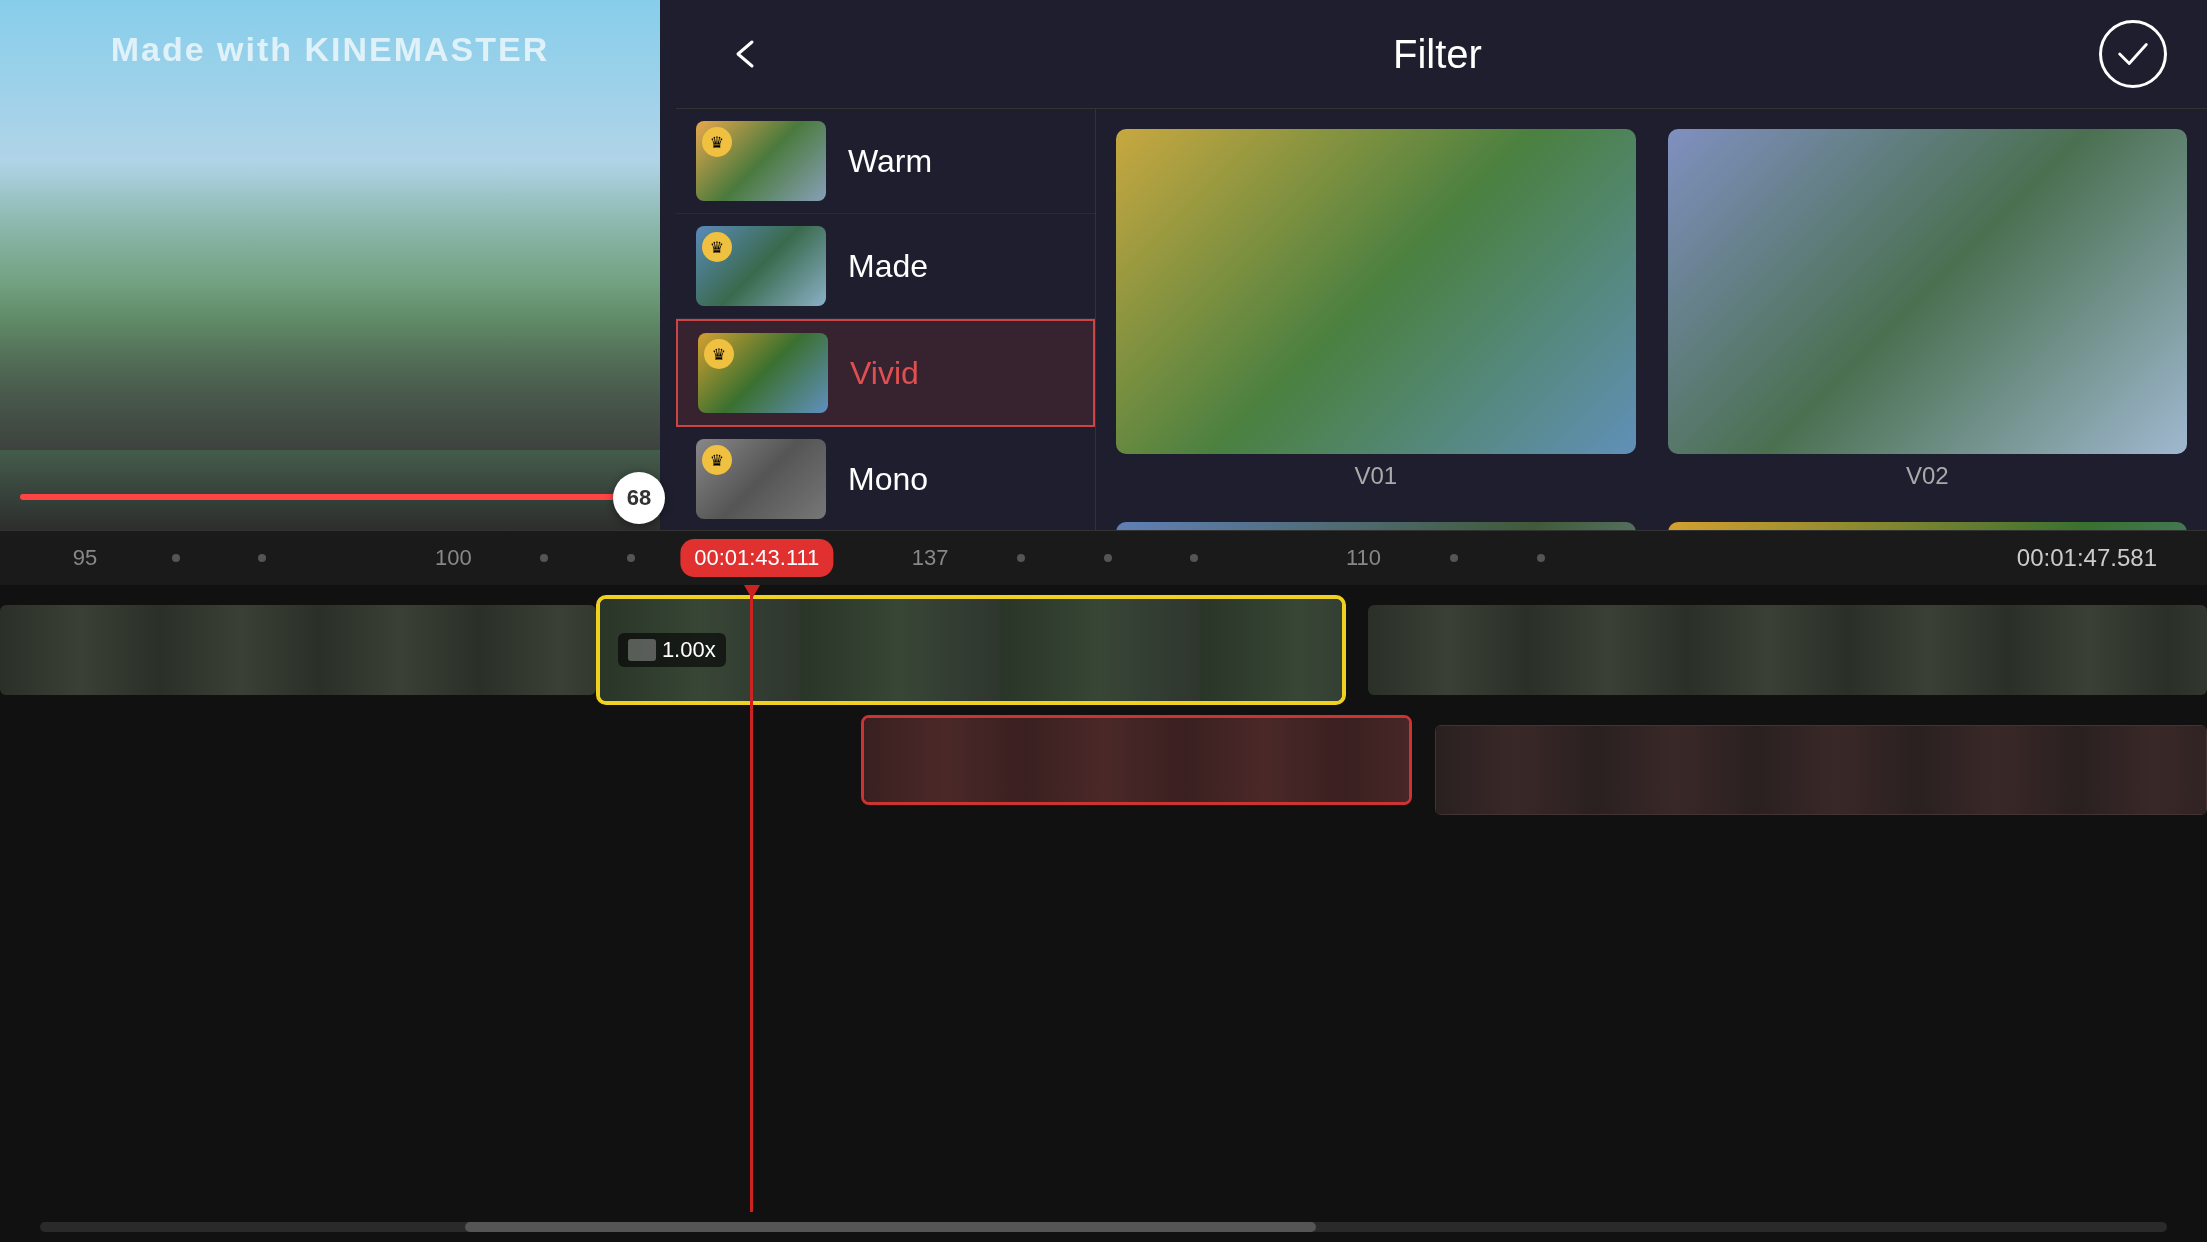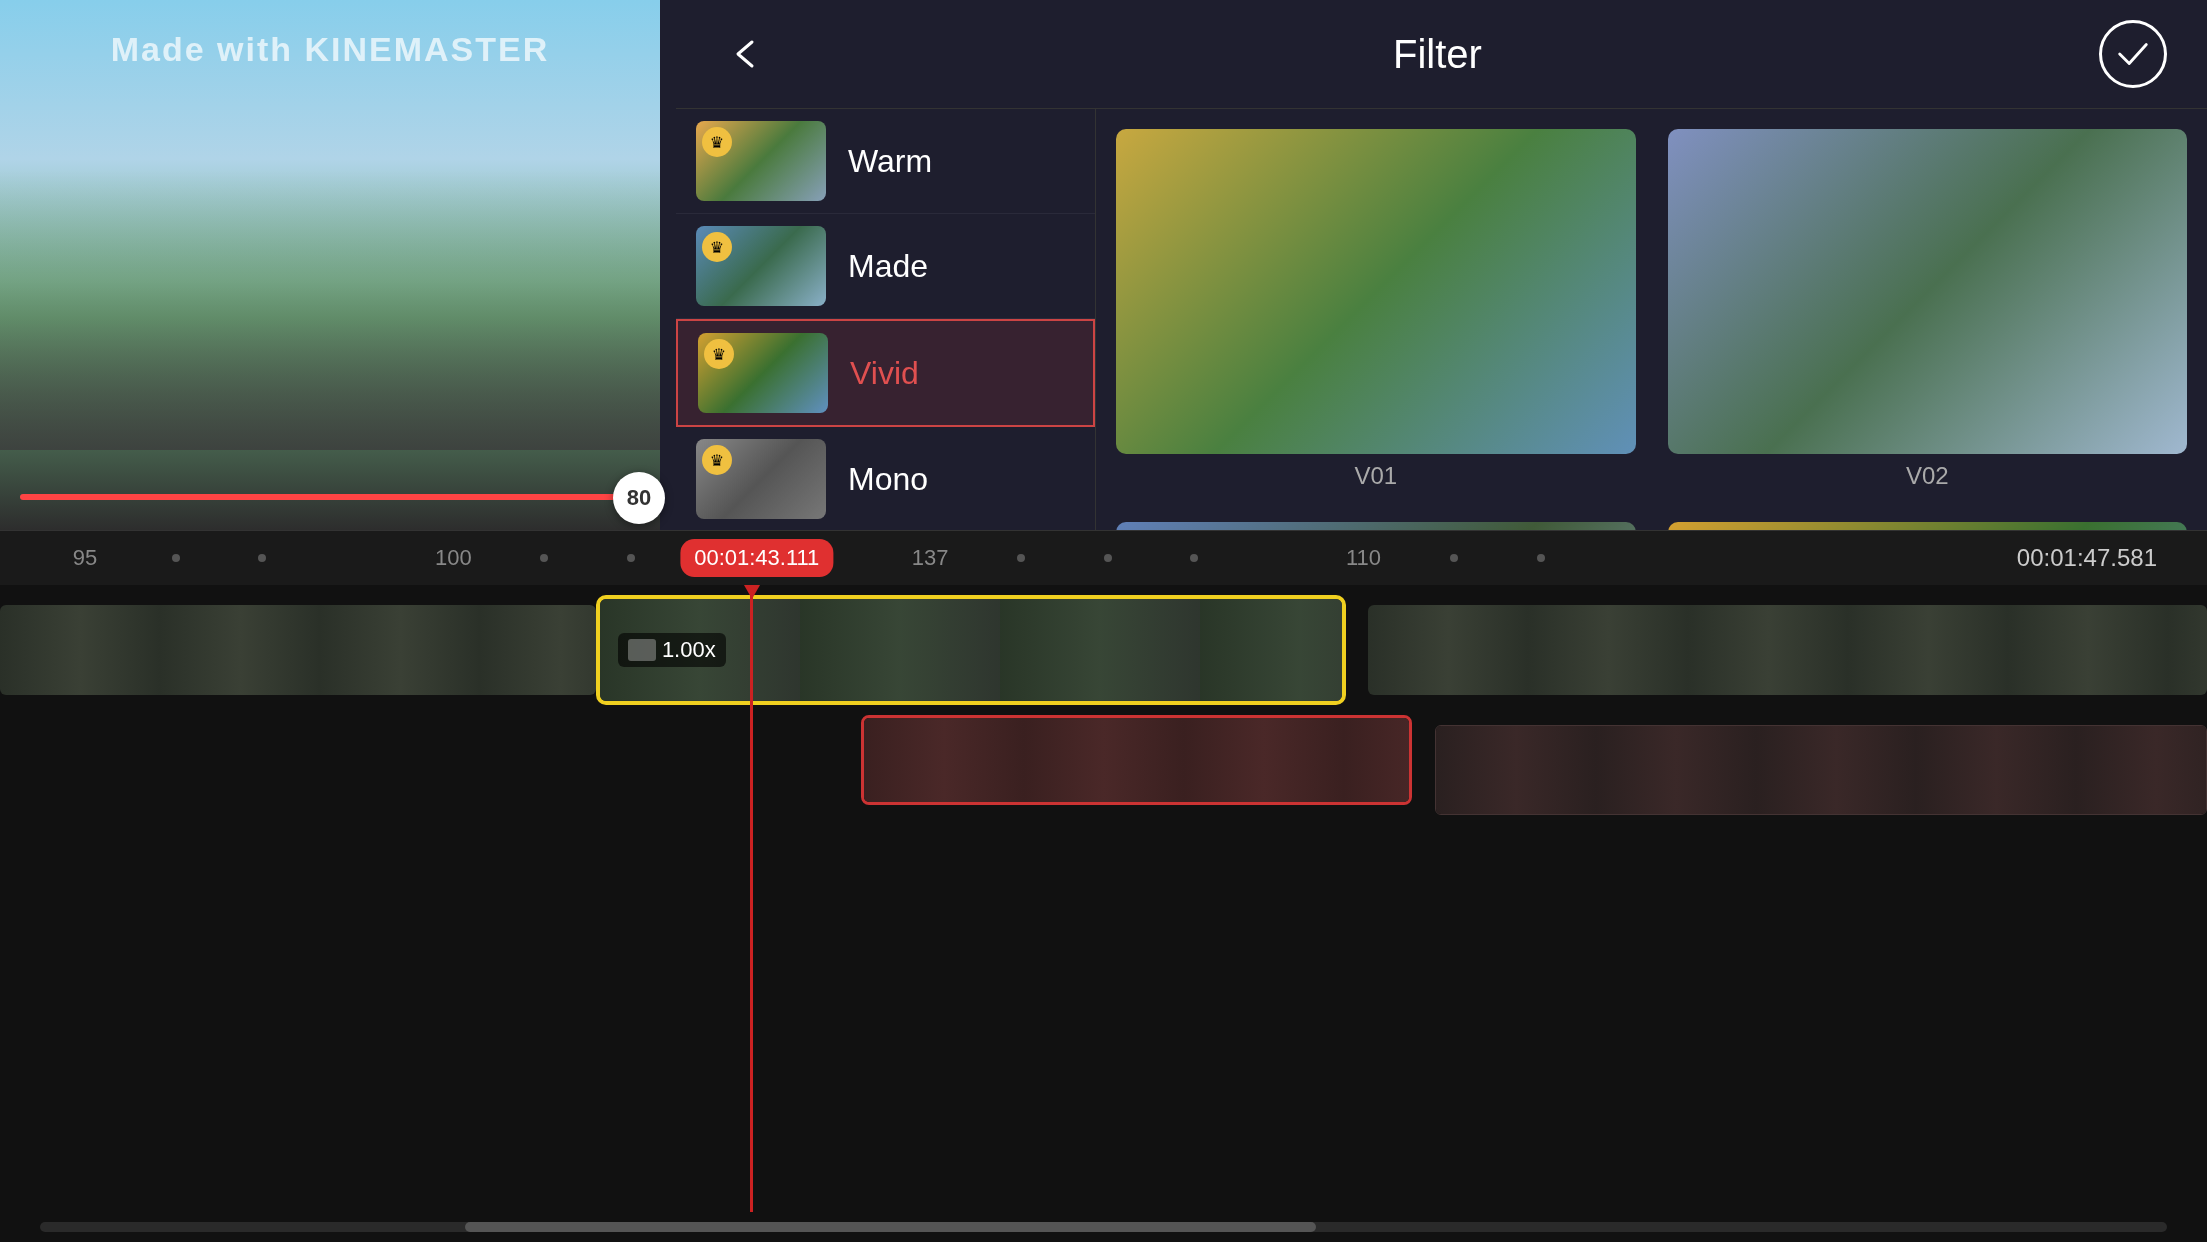--- a/index.html
+++ b/index.html
@@ -444,21 +444,21 @@
 
 <div class="main-area">
 
   <div class="preview-area">
     <div class="preview-watermark">
       <span>Made with </span><span>KINEMASTER</span>
     </div>
     <div class="preview-scene"></div>
     <div class="preview-slider-area">
       <div class="slider-track">
-        <div class="slider-thumb">80</div>
+        <div class="slider-thumb">68</div>
       </div>
     </div>
   </div>
 
   <div class="filter-panel">
 
     <div class="filter-header">
       <div class="back-btn">
         <svg viewBox="0 0 40 40">
           <polyline points="26,8 12,20 26,32" stroke-linecap="round" stroke-linejoin="round"></polyline>

